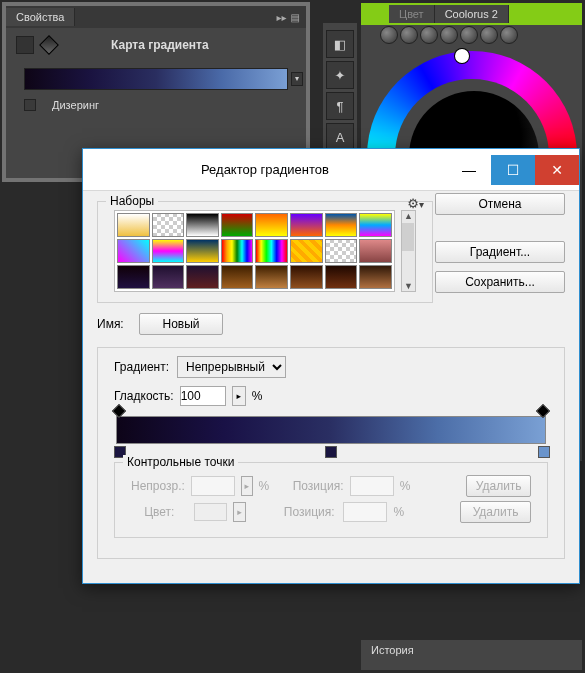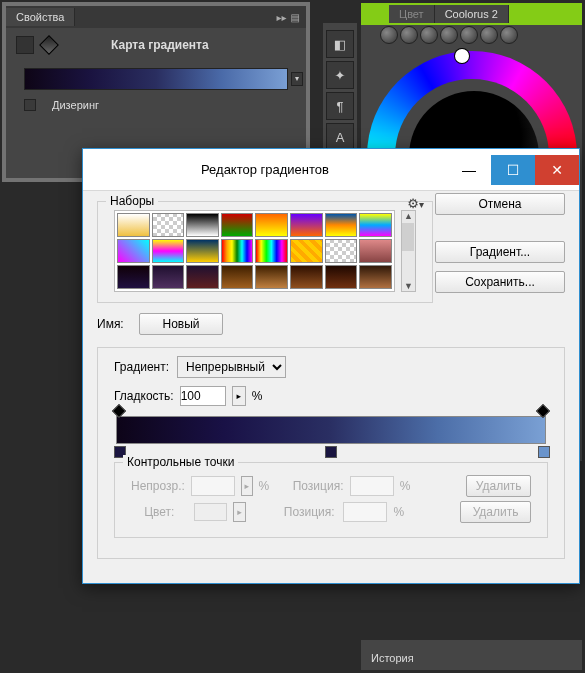--- a/index.html
+++ b/index.html
@@ -38,21 +38,21 @@
   .tri { position:absolute; left:42px; top:40px; width:130px; height:130px; border-radius:50%; background: radial-gradient(circle at 35% 35%, #000 0%, #000 55%, #222 80%); }
   .marker { position:absolute; width:14px; height:14px; border:2px solid #fff; border-radius:50%; box-shadow:0 0 0 1px #000;}
   .marker.red { left:18px; bottom:42px; }
   .marker.white { left:88px; top:-2px; background:#fff; }
 
   .little-circles { position:absolute; top:26px; left:380px; right:8px; display:flex; gap:2px; }
   .little-circles .c { width:18px; height:18px; border-radius:50%; background:radial-gradient(circle at 35% 35%, #888,#333); border:1px solid #222;}
 
   
   .history { position:absolute; left:360px; bottom:2px; right:2px; height:32px; background:#454545; border:1px solid #2a2a2a; }
-  .history .tab { display:inline-block; background:#454545; padding:4px 10px; font-size:11px; margin-top:8px; }
+  .history .tab { display:inline-block; background:#454545; padding:4px 10px; font-size:11px; margin-top:0; }
 
   
   .dialog { position:absolute; left:82px; top:148px; width:498px; background:#f0f0f0; border:1px solid #2f8fd0; box-shadow:0 4px 16px rgba(0,0,0,.5); color:#000; }
   .titlebar { height:42px; background:#fff; border-bottom:1px solid #d8d8d8; display:flex; align-items:center; }
   .titlebar .title { flex:1; text-align:center; font-size:13px; }
   .titlebar .winbtns { display:flex; }
   .titlebar .winbtn { width:44px; height:30px; display:flex; align-items:center; justify-content:center; font-size:14px; }
   .titlebar .min { background:#fff; }
   .titlebar .max { background:#2f8fd0; color:#fff; }
   .titlebar .close { background:#d04030; color:#fff; }

